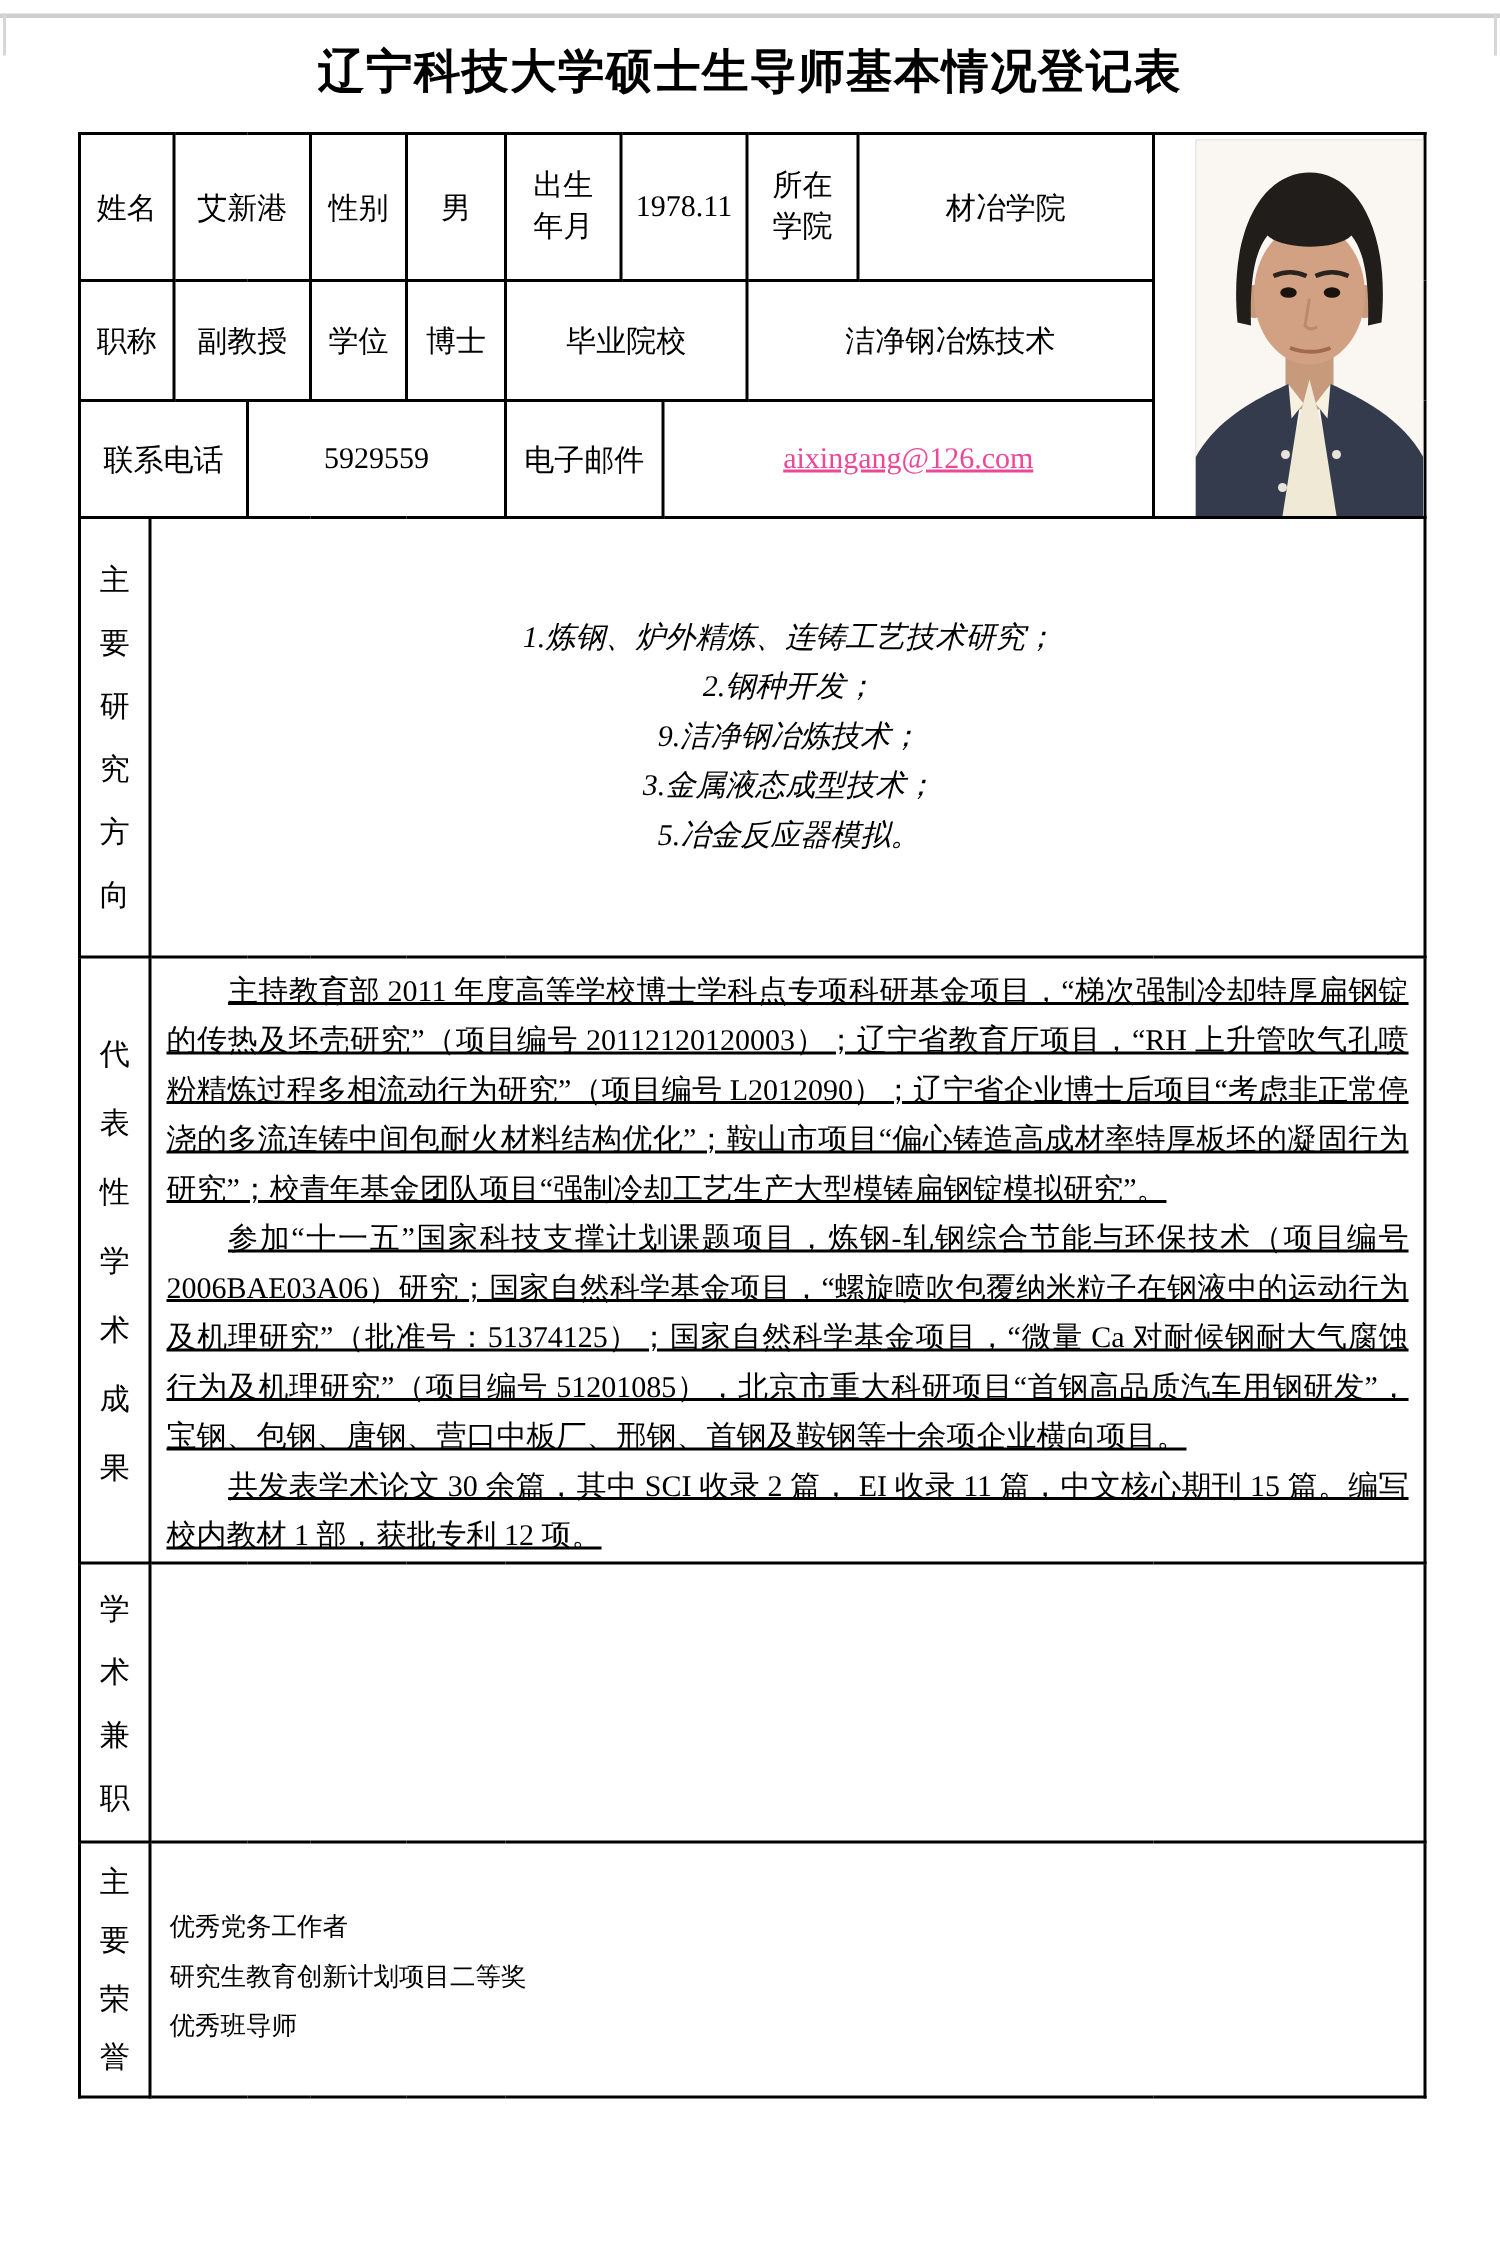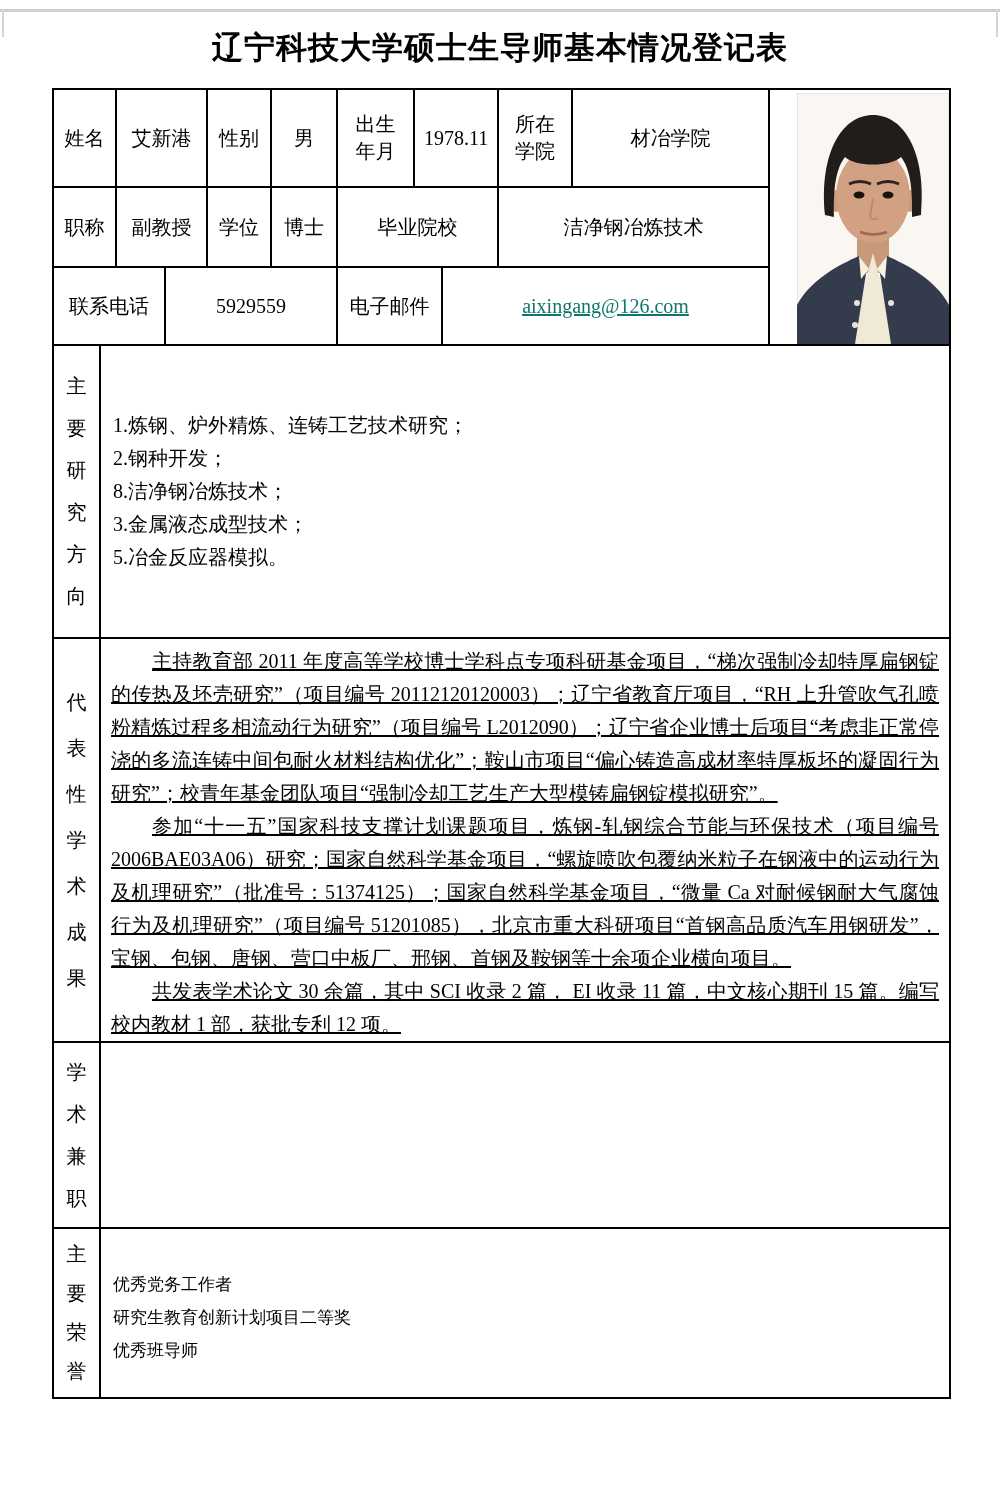--- a/index.html
+++ b/index.html
@@ -16,31 +16,31 @@
   }
   table.form{
     position:absolute;left:52px;top:88px;width:897px;
     border-collapse:collapse;table-layout:fixed;
   }
   table.form td{
     border:2px solid #000;padding:0;margin:0;
     text-align:center;vertical-align:middle;font-size:20px;overflow:hidden;
   }
   .two-line{white-space:pre-line;line-height:27px;}
-  .email-link{text-decoration:underline;color:#0f766e;}
+  .email-link{text-decoration:underline;color:#ec4899;}
   
   .vertical-label{
     display:flex;flex-direction:column;align-items:center;justify-content:center;
     width:100%;height:100%;font-size:20px;gap:15px;
   }
   .vertical-label.gap-lg{gap:19px;}
   .vertical-label.gap-sm{gap:12px;}
   
   td.content-top{text-align:left;vertical-align:top;}
-  .research-box{padding:0 10px 0 12px;line-height:33px;text-align:left;}
+  .research-box{padding:0 10px 0 12px;line-height:33px;text-align:center;font-style:italic;}
   .ach-box{padding:6px 10px 0 10px;}
   .ach-box p{margin:0;text-indent:2.05em;text-align:justify;line-height:33px;font-size:20px;text-decoration:underline;}
   .honors-box{padding:8px 10px 0 12px;line-height:33px;text-align:left;font-size:17px;}
   .empty-box{width:100%;height:100%;}
   
   td.photo-cell{padding:0;vertical-align:top;}
   .photo-wrap{width:152px;height:251px;margin:3px 0 0 auto;}
   .photo-wrap svg{display:block;width:100%;height:100%;}
 </style>
 </head>
@@ -146,21 +146,21 @@
             <div>研</div>
             <div>究</div>
             <div>方</div>
             <div>向</div>
           </div>
     </td>
     <td colspan="11">
       <div class="research-box">
         <div>1.炼钢、炉外精炼、连铸工艺技术研究；</div>
         <div>2.钢种开发；</div>
-        <div>8.洁净钢冶炼技术；</div>
+        <div>9.洁净钢冶炼技术；</div>
         <div>3.金属液态成型技术；</div>
         <div>5.冶金反应器模拟。</div>
       </div>
     </td>
   </tr>
 
   <tr style="height:399px">
     <td>
       <div class="vertical-label gap-lg">
             <div>代</div>

